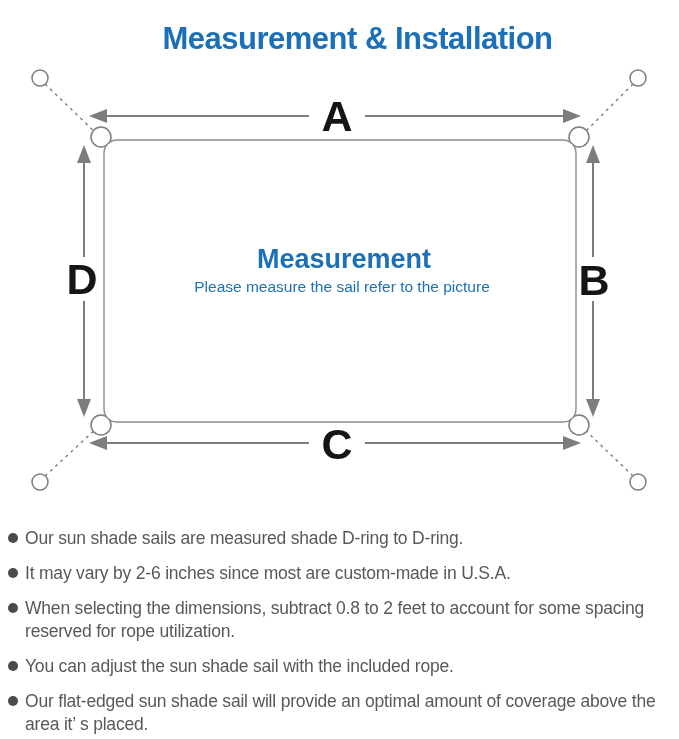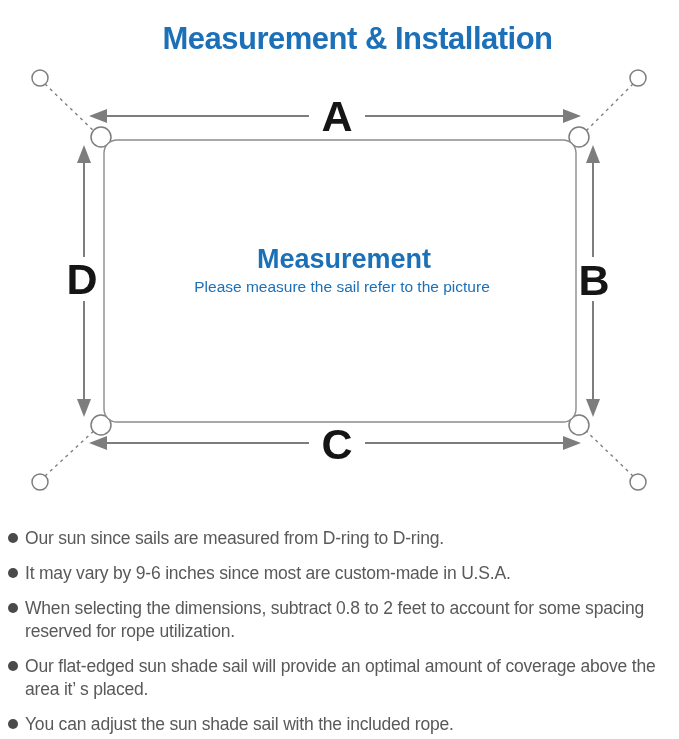--- a/index.html
+++ b/index.html
@@ -122,33 +122,33 @@
     <text x="337" y="394" text-anchor="middle" dominant-baseline="central" font-size="43" font-weight="700" fill="#151515">C</text>
     <text x="82" y="229" text-anchor="middle" dominant-baseline="central" font-size="43" font-weight="700" fill="#151515">D</text>
 
     <text x="344" y="209" text-anchor="middle" dominant-baseline="central" font-size="27" font-weight="700" fill="#1c70b8">Measurement</text>
     <text x="342" y="236" text-anchor="middle" dominant-baseline="central" font-size="15.5" fill="#1c70b8">Please measure the sail refer to the picture</text>
   </svg>
 
   <ul class="notes">
     <li class="note-item">
       <span class="bullet-dot"></span>
-      <span>Our sun since sails are measured from D-ring to D-ring.</span>
+      <span>Our sun shade sails are measured shade D-ring to D-ring.</span>
     </li>
     <li class="note-item">
       <span class="bullet-dot"></span>
-      <span>It may vary by 9-6 inches since most are custom-made in U.S.A.</span>
+      <span>It may vary by 2-6 inches since most are custom-made in U.S.A.</span>
     </li>
     <li class="note-item">
       <span class="bullet-dot"></span>
       <span>When selecting the dimensions, subtract 0.8 to 2 feet to account for some spacing reserved for rope utilization.</span>
     </li>
     <li class="note-item">
       <span class="bullet-dot"></span>
-      <span>Our flat-edged sun shade sail will provide an optimal amount of coverage above the area it’ s placed.</span>
+      <span>You can adjust the sun shade sail with the included rope.</span>
     </li>
     <li class="note-item">
       <span class="bullet-dot"></span>
-      <span>You can adjust the sun shade sail with the included rope.</span>
+      <span>Our flat-edged sun shade sail will provide an optimal amount of coverage above the area it’ s placed.</span>
     </li>
   </ul>
 
 </div>
 
 </body></html>

